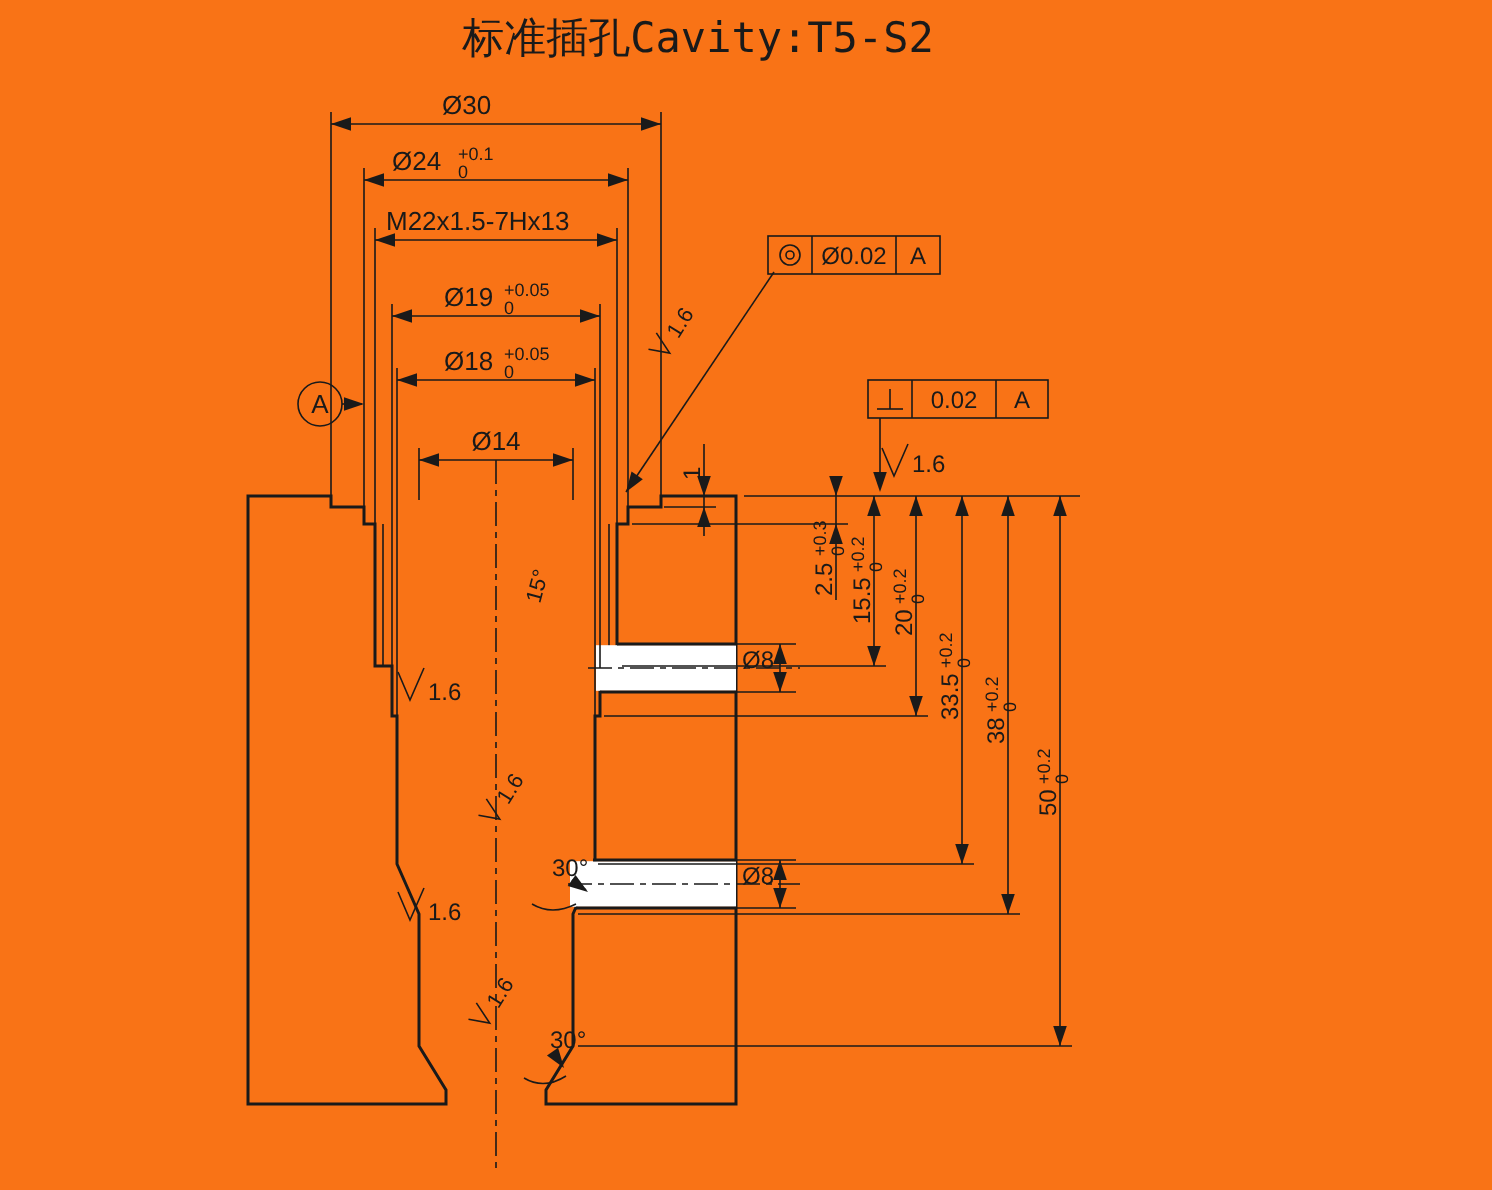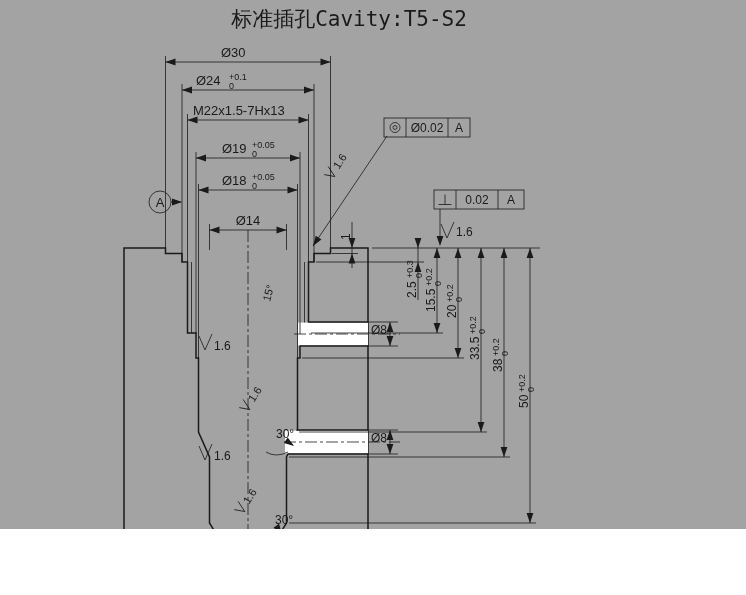--- a/index.html
+++ b/index.html
@@ -1,16 +1,16 @@
 <!DOCTYPE html>
 <html><head>
 <meta charset="utf-8">
 <style>
   html,body{margin:0;padding:0;background:#ffffff;}
-  #stage{position:relative;width:746px;height:529px;background:#a3a3a3;overflow:hidden;}
+  #stage{position:relative;width:746px;height:595px;background:#f97316;overflow:hidden;}
   svg{position:absolute;left:0;top:0;}
   text{fill:#1a1a1a;font-family:"Liberation Sans",sans-serif;}
   .ttl{font-size:21px;font-family:"DejaVu Sans Mono","DejaVu Sans",sans-serif;}
   .f13{font-size:13px;} .f12{font-size:12px;} .f11{font-size:11px;} .f9{font-size:9px;}
   .o{stroke:#1a1a1a;stroke-width:1.5;fill:none;stroke-linejoin:miter;}
   .t{stroke:#1a1a1a;stroke-width:0.8;fill:none;}
   .cl{stroke:#1a1a1a;stroke-width:0.8;fill:none;stroke-dasharray:12 3 3 3;}
   .ar{fill:#1a1a1a;stroke:none;}
   .wr{fill:#ffffff;stroke:none;}
 </style>

